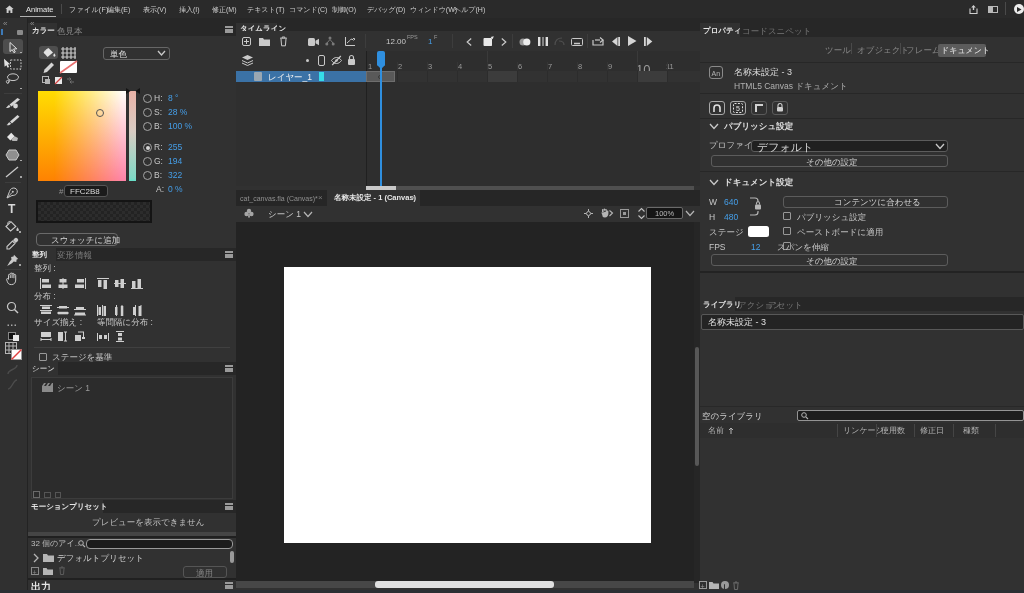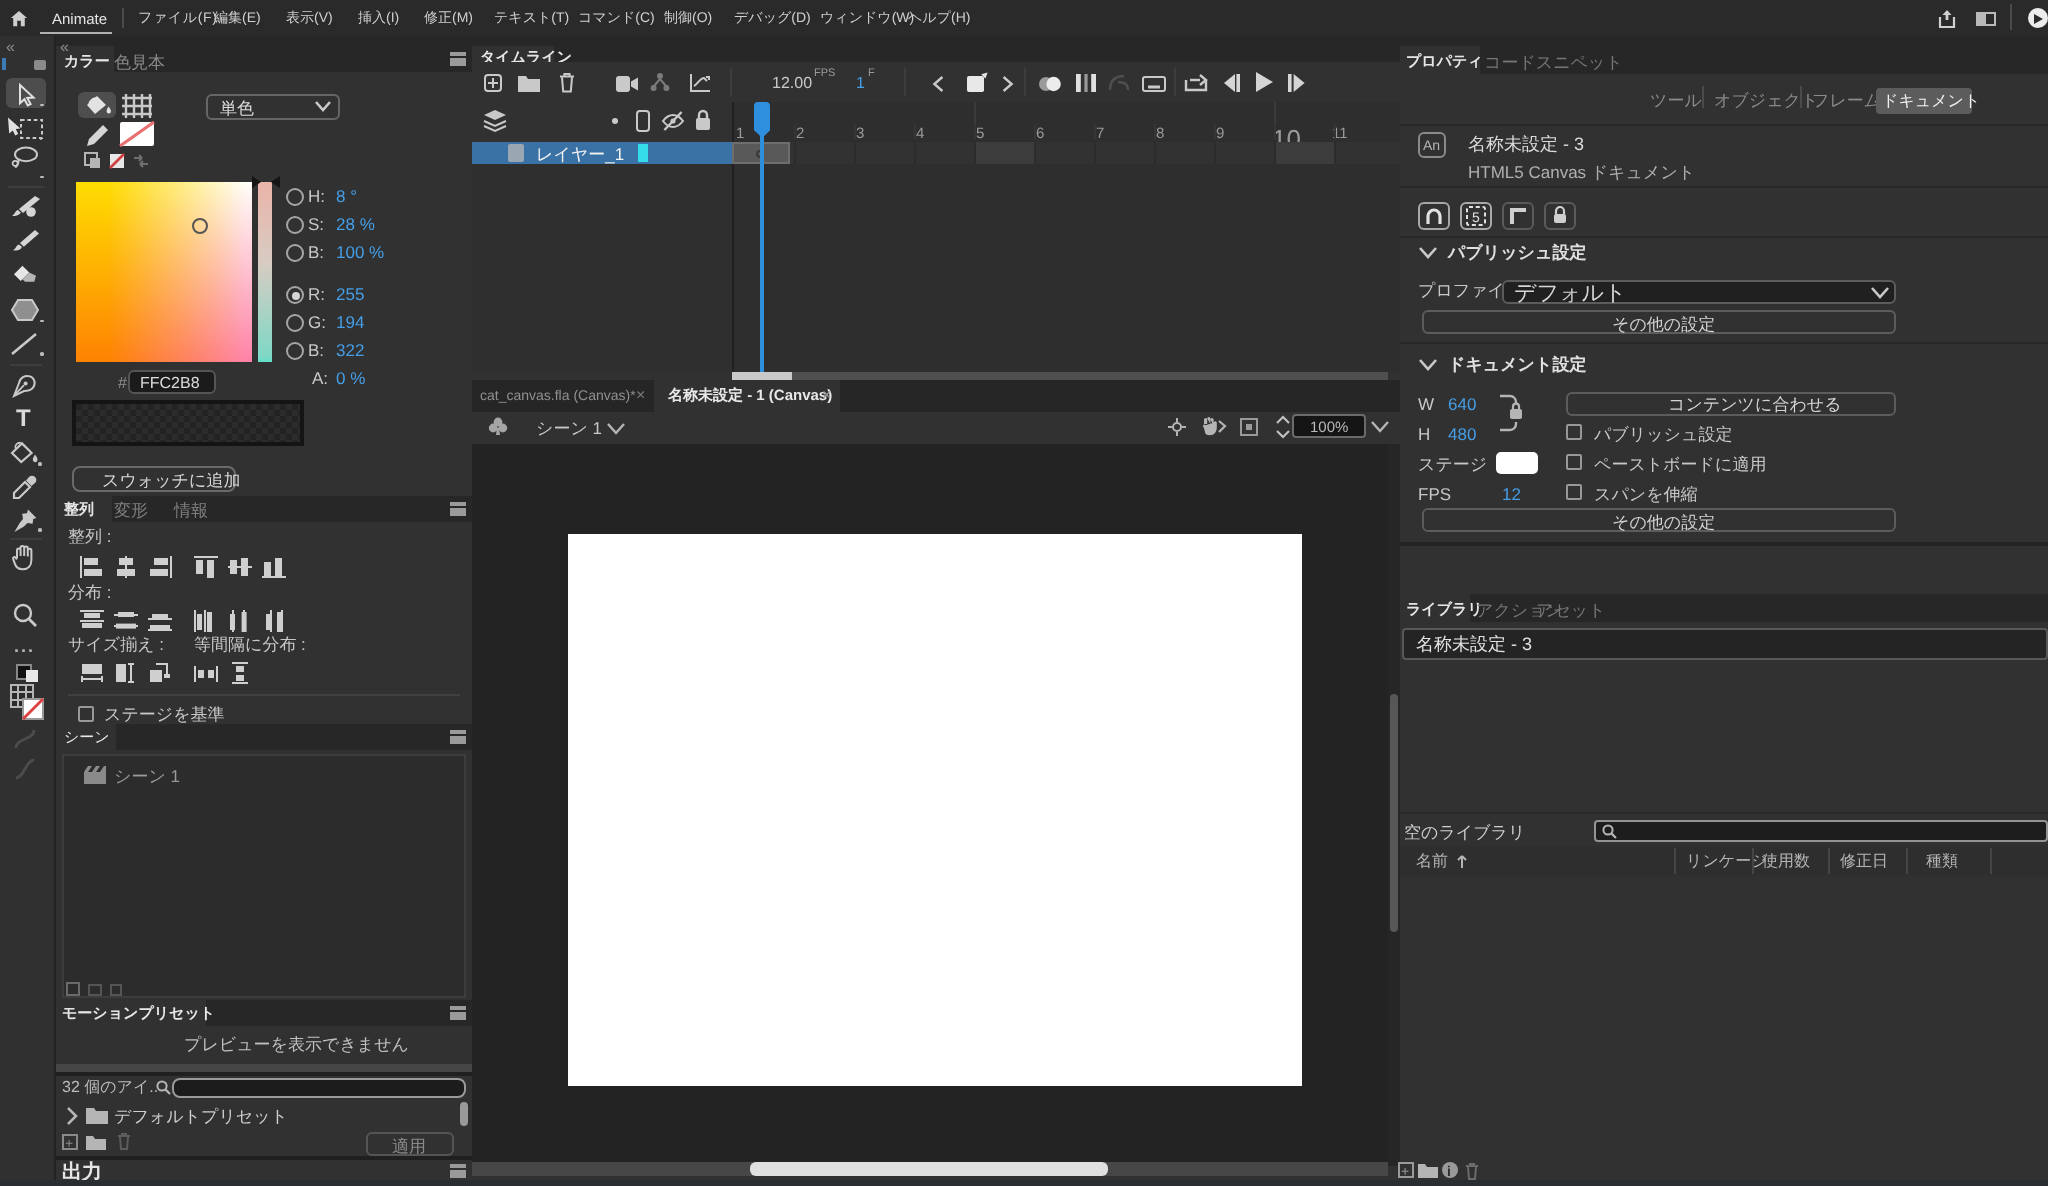--- a/index.html
+++ b/index.html
@@ -240,21 +240,21 @@
 <div class="a" style="left:36px;top:200px;width:116px;height:23px;border:2px solid #141414;box-sizing:border-box;background:repeating-conic-gradient(#2c2c2c 0 25%,#232323 0 50%) 0 0/6px 6px"></div>
 
 <div class="btn" style="left:36px;top:233px;width:82px;height:13px;border-radius:4px"></div>
 <div class="tx" style="left:51px;top:236px;font-size:8.5px;color:#d8d8d8">スウォッチに追加</div>
 </div>
 <div id="alignpanel">
 <div class="a" style="left:28px;top:248px;width:208px;height:13px;background:#272727"></div>
 <div class="a" style="left:28px;top:248px;width:28px;height:13px;background:#313131"></div>
 <div class="tx wht" style="left:32px;top:251px;font-size:7.5px;font-weight:bold">整列</div>
 <div class="tx" style="left:57px;top:251px;font-size:8.5px;color:#7d7d7d">変形</div>
-<div class="tx" style="left:87px;top:251px;font-size:8.5px;color:#7d7d7d">情報</div>
+<div class="tx" style="left:75px;top:251px;font-size:8.5px;color:#7d7d7d">情報</div>
 <div class="ham" style="left:225px;top:251px"></div>
 <div class="tx" style="left:34px;top:264px;font-size:8.5px">整列 :</div>
 <div id="alr1">
 <svg style="left:40px;top:277.5px" width="12" height="11" viewBox="0 0 12 11">
           <path d="M.5 0v11" stroke="#cfcfcf"></path>
           <rect x="2" y="1" width="7" height="3.5" fill="#cfcfcf"></rect>
           <rect x="2" y="6.5" width="9" height="3.5" fill="#cfcfcf"></rect>
         </svg>
 <svg style="left:57px;top:277.5px" width="12" height="11" viewBox="0 0 12 11">
           <path d="M6 0v11" stroke="#cfcfcf"></path>
@@ -666,21 +666,21 @@
 <div class="tx" style="left:834px;top:198px;font-size:8.5px;color:#d5d5d5">コンテンツに合わせる</div>
 <div class="cb" style="left:783px;top:211.5px"></div>
 <div class="tx" style="left:797px;top:212.5px;font-size:8.5px">パブリッシュ設定</div>
 <div class="tx" style="left:709px;top:227.5px;font-size:8.5px">ステージ</div>
 <div class="a" style="left:748px;top:225.5px;width:21px;height:11px;background:#fff;border-radius:2.5px"></div>
 <div class="cb" style="left:783px;top:226.5px"></div>
 <div class="tx" style="left:797px;top:227.5px;font-size:8.5px">ペーストボードに適用</div>
 <div class="tx" style="left:709px;top:242.5px;font-size:8.5px">FPS</div>
 <div class="tx blu" style="left:751px;top:242.5px;font-size:8.5px">12</div>
 <div class="cb" style="left:783px;top:241.5px"></div>
-<div class="tx" style="left:797px;top:242.5px;font-size:8.5px">スパンを伸縮</div>
+<div class="tx" style="left:777px;top:242.5px;font-size:8.5px">スパンを伸縮</div>
 <div class="btn" style="left:711px;top:254px;width:237px;height:12px;border-color:#5c5c5c"></div>
 <div class="tx" style="left:806px;top:256.5px;font-size:8.5px;color:#d5d5d5">その他の設定</div>
 <div class="a" style="left:700px;top:271px;width:324px;height:2px;background:#232323"></div>
 </div>
 <div id="library">
 <div class="a" style="left:700px;top:297px;width:324px;height:14px;background:#272727"></div>
 <div class="a" style="left:700px;top:297px;width:35px;height:14px;background:#313131"></div>
 <div class="tx wht" style="left:703px;top:301px;font-size:7.5px;font-weight:bold">ライブラリ</div>
 <div class="tx" style="left:738px;top:301px;font-size:8.5px;color:#767676">アクション</div>
 <div class="tx" style="left:768px;top:301px;font-size:8.5px;color:#767676">アセット</div>

